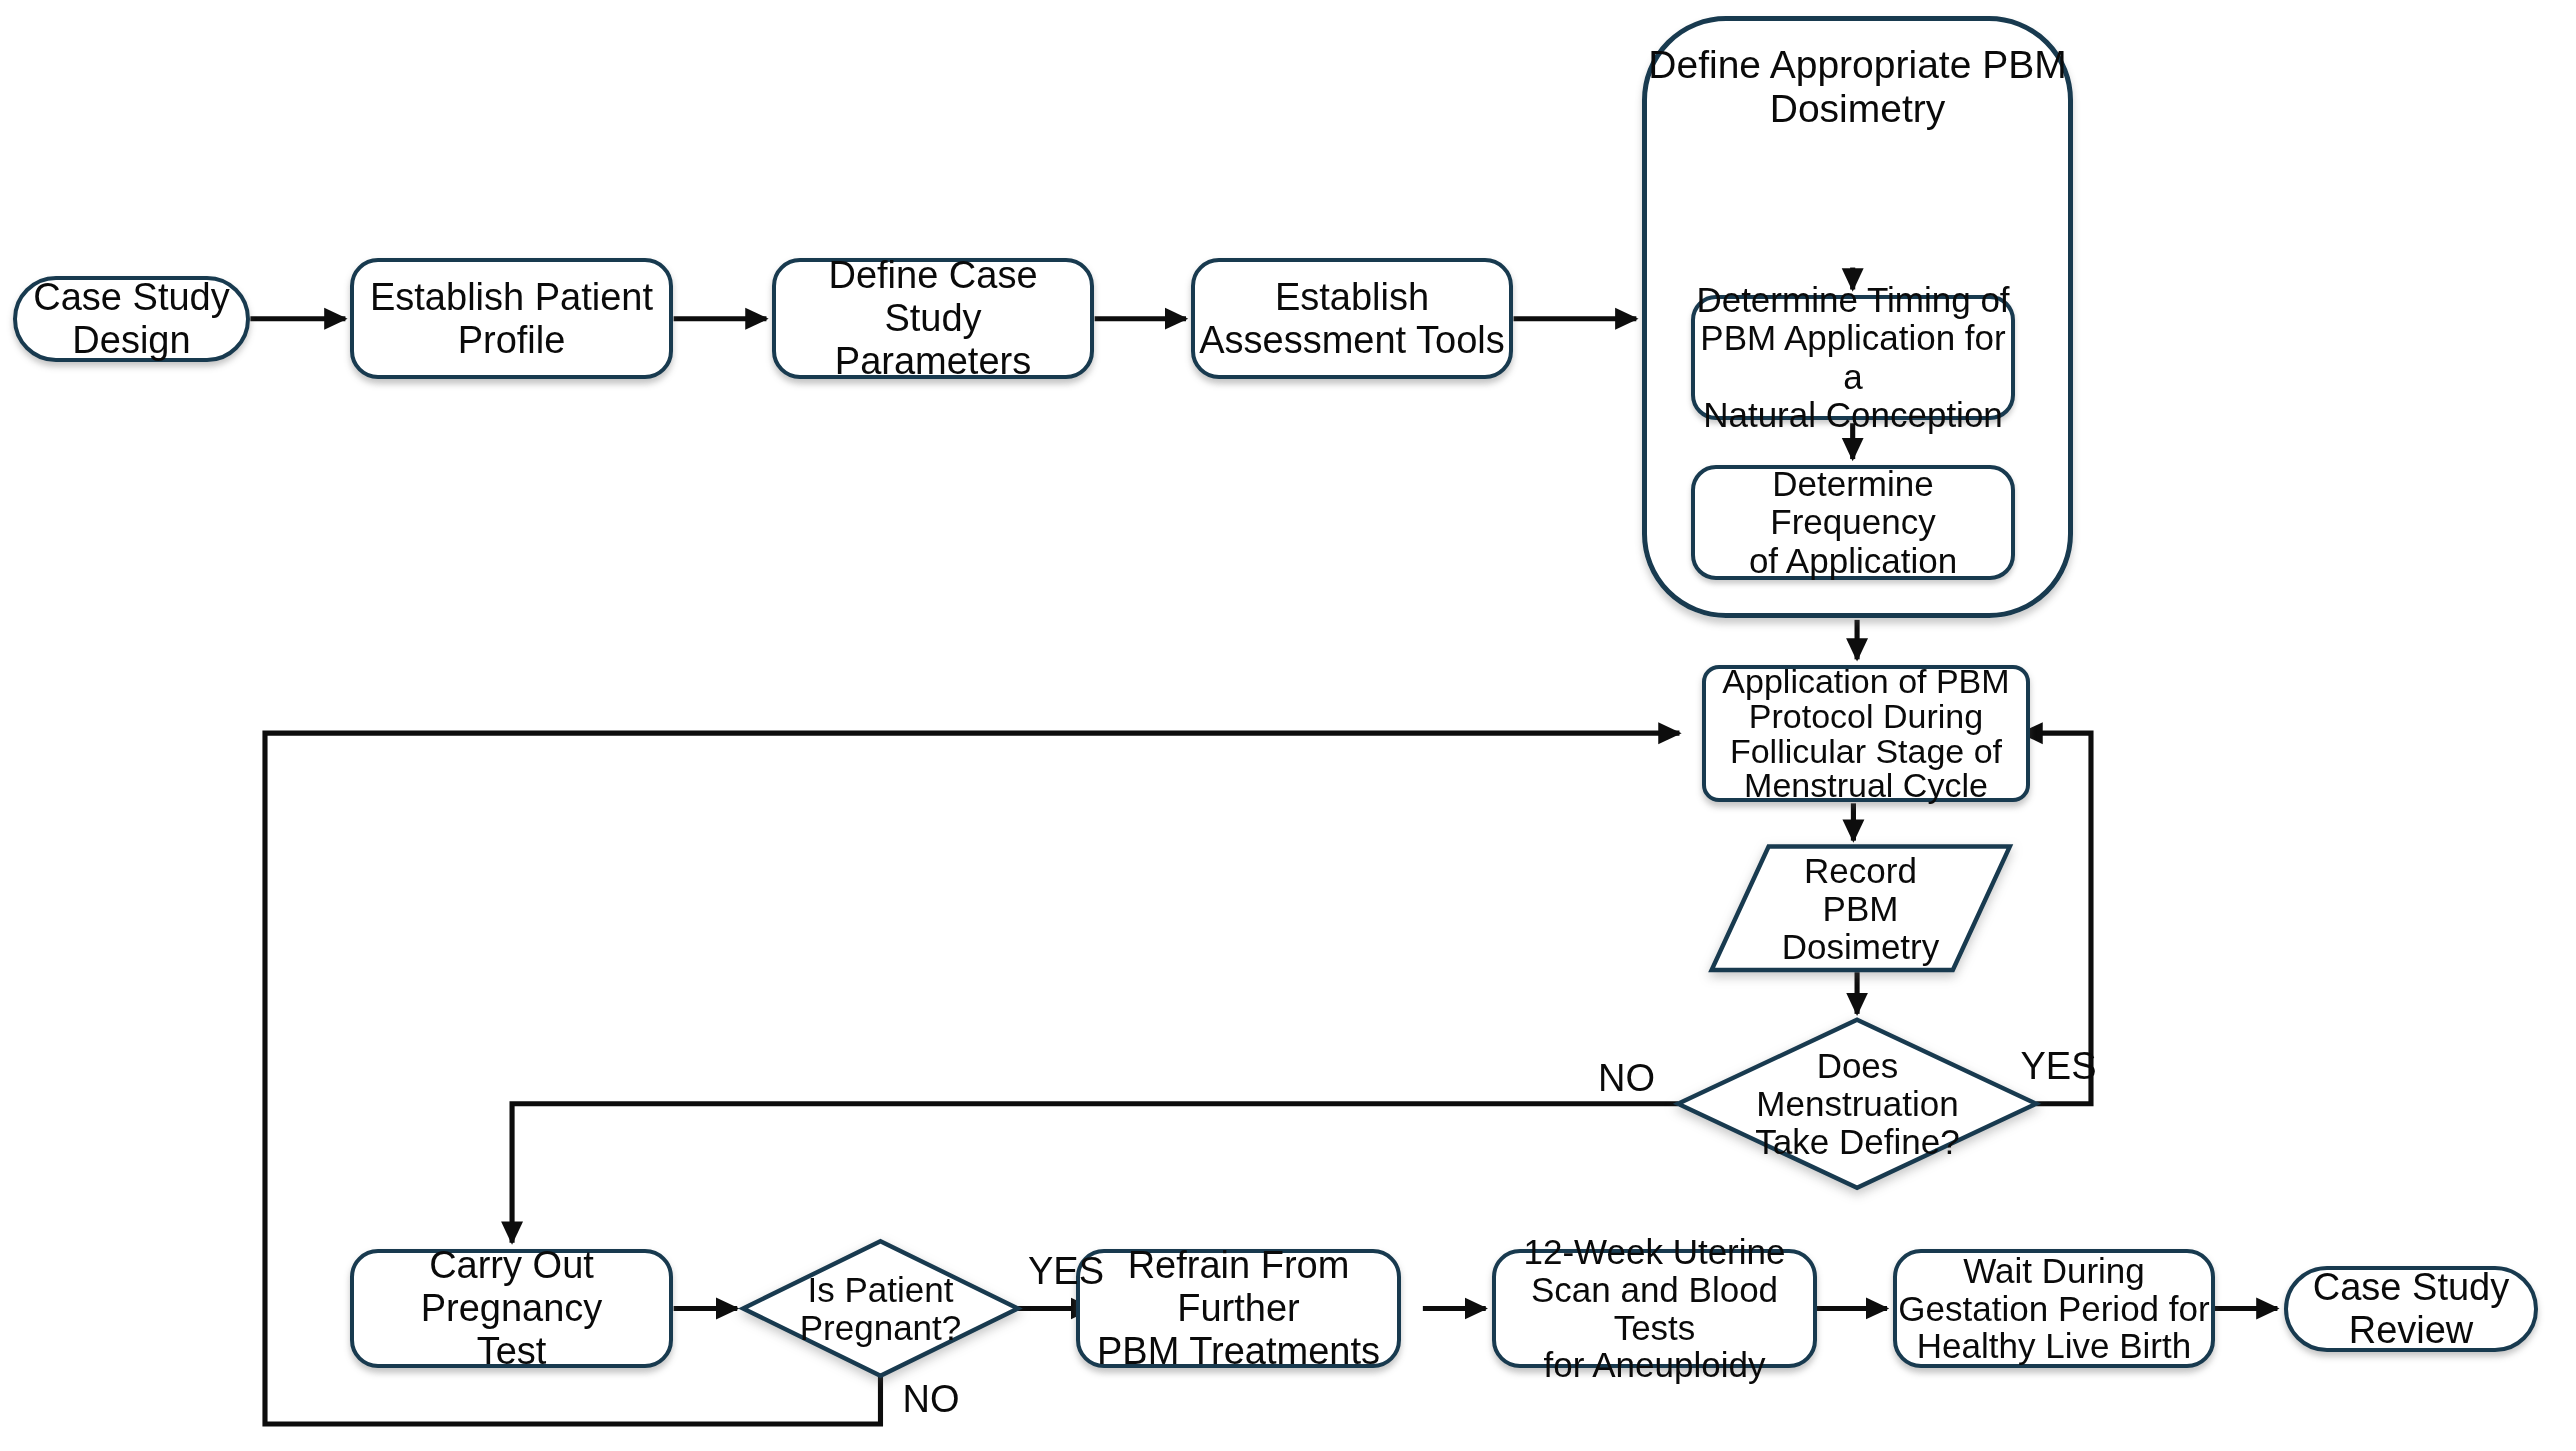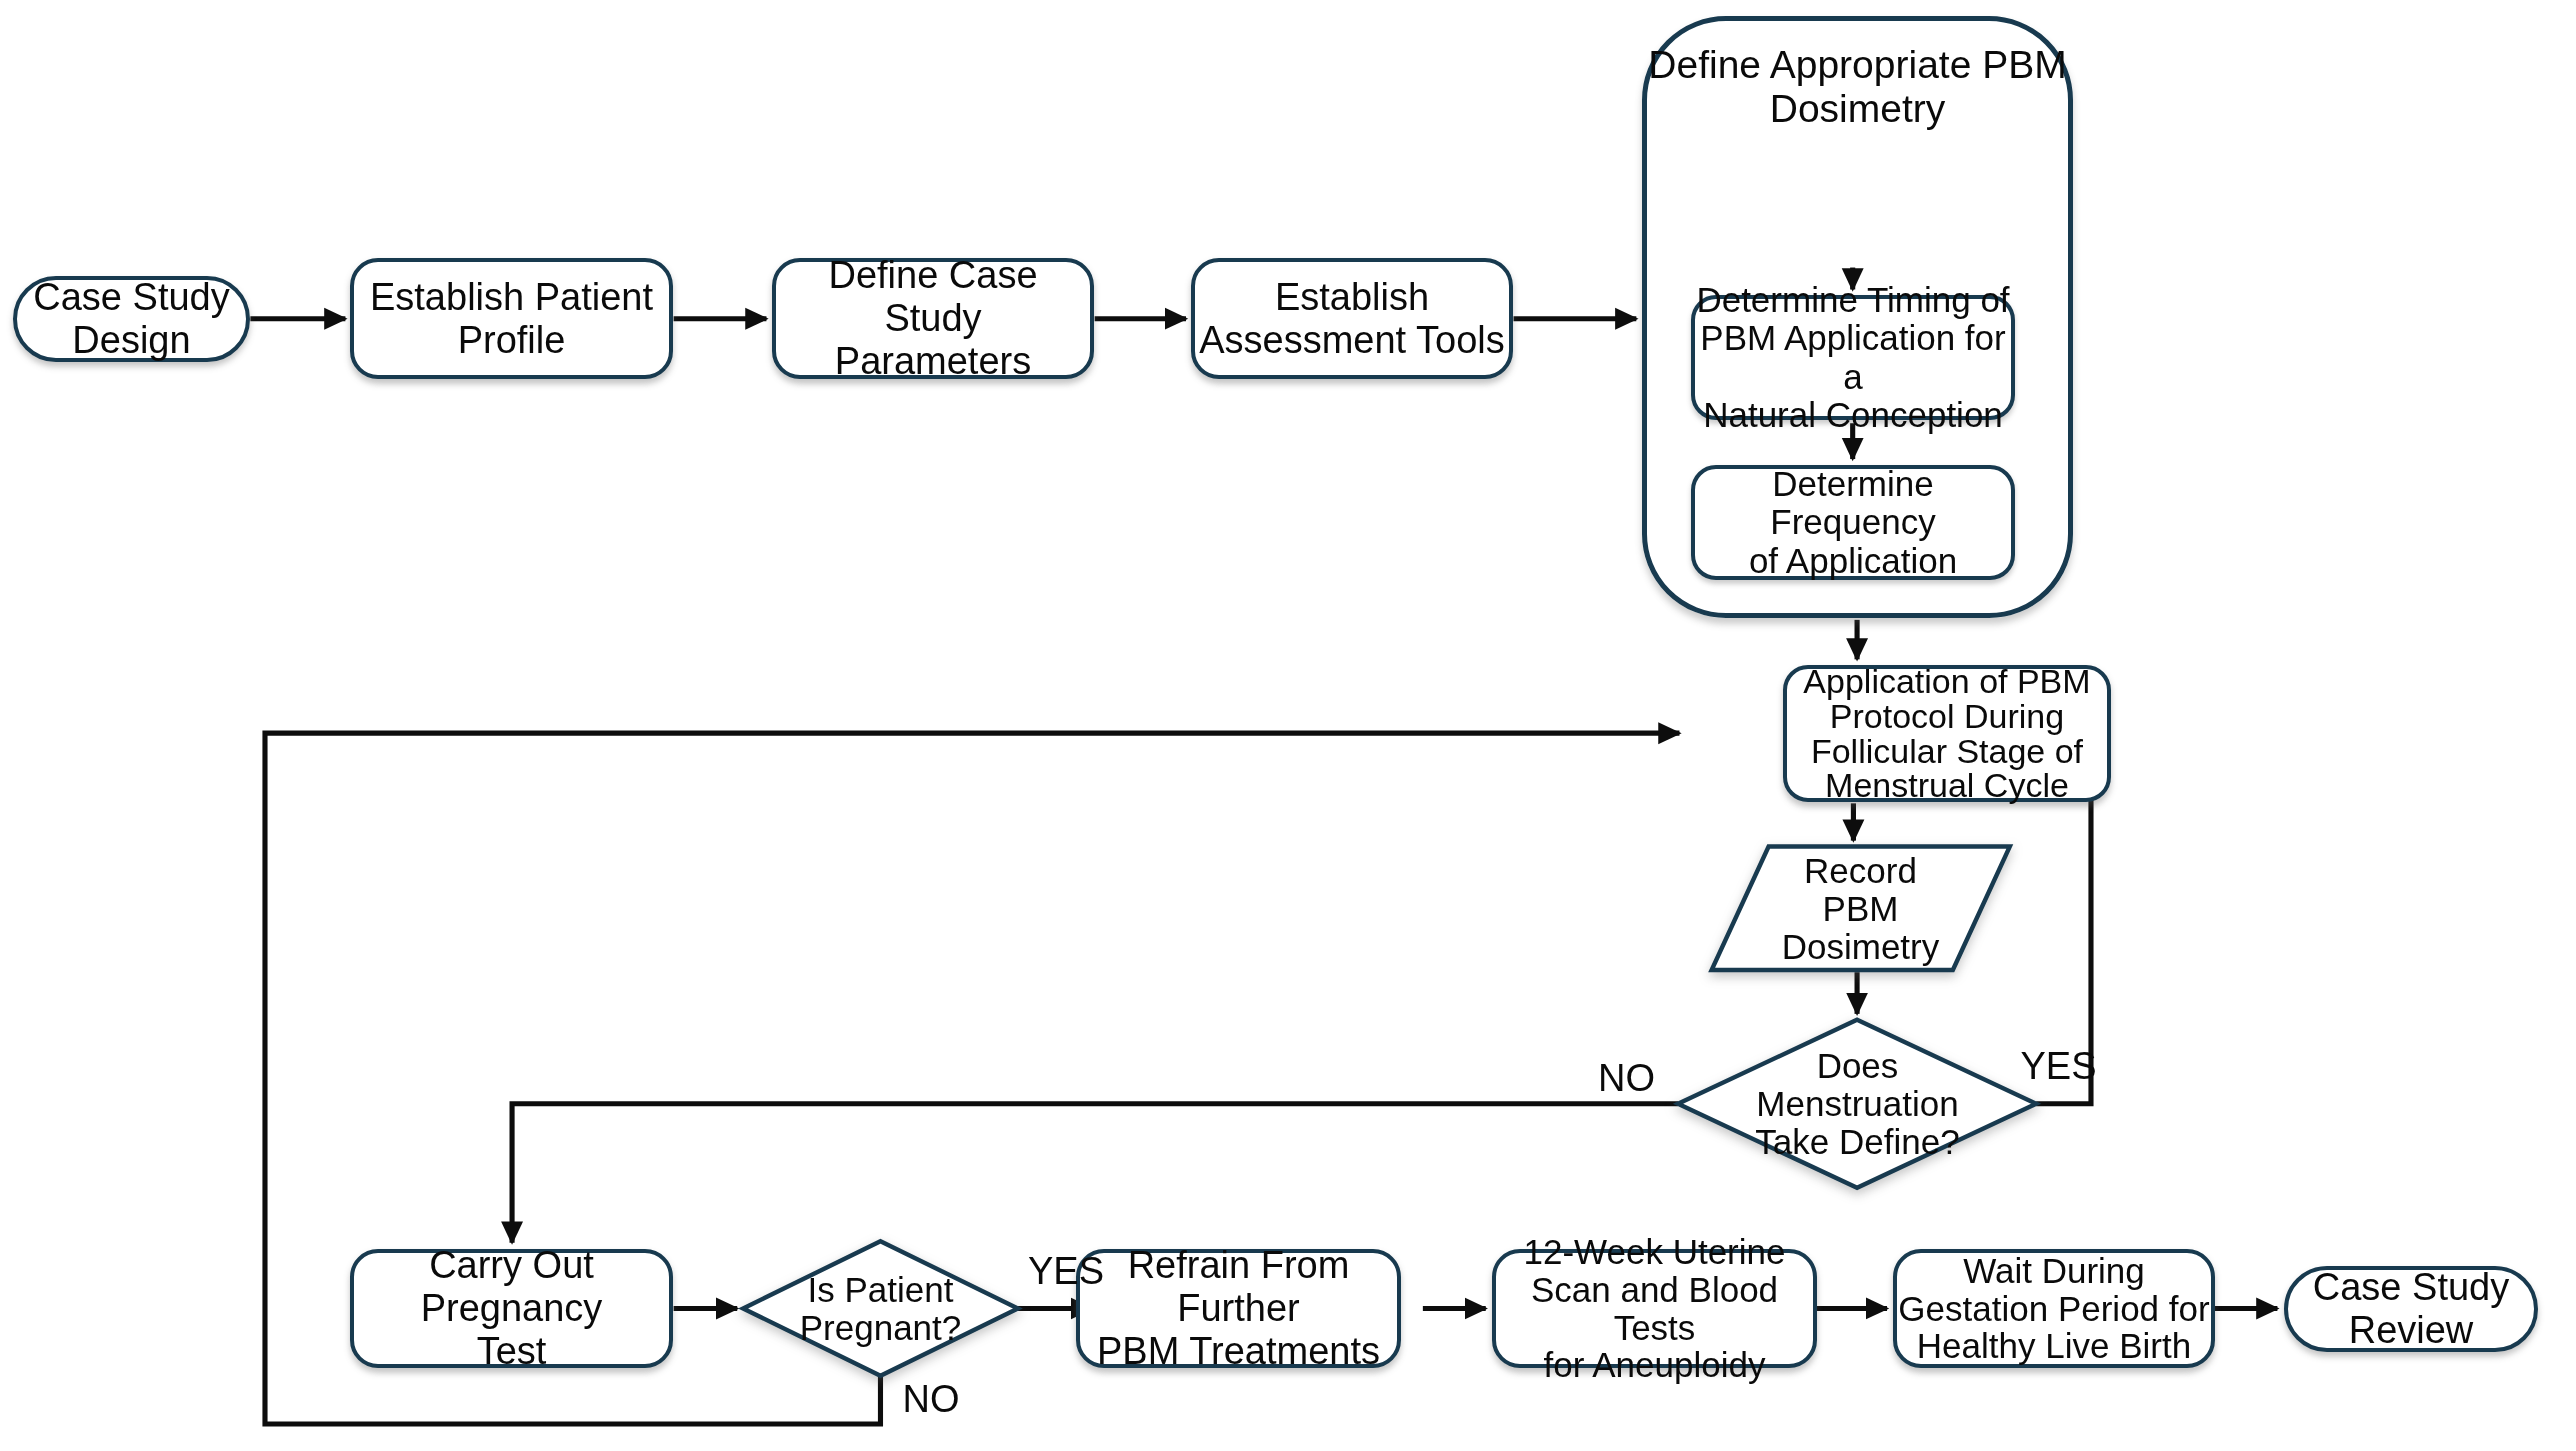--- a/index.html
+++ b/index.html
@@ -119,21 +119,21 @@
   <div class="node group" style="left:1642px;top:16px;width:431px;height:602px;">
     <div class="group-title">Define Appropriate PBM
 Dosimetry</div>
     <div class="node subnode" style="top:444px;height:115px;">Determine Frequency
 of Application</div>
     <div class="node subnode" style="top:274px;height:125px;">Determine Timing of
 PBM Application for a
 Natural Conception</div>
   </div>
 
-  <div class="node tight" style="left:1783px;top:665px;width:328px;height:137px;border-radius:25px;">Application of PBM
+  <div class="node tight" style="left:1702px;top:665px;width:328px;height:137px;border-radius:17px;">Application of PBM
 Protocol During
 Follicular Stage of
 Menstrual Cycle</div>
 
   <div class="node overlay small" style="left:1740px;top:847px;width:241px;height:124px;">Record
 PBM
 Dosimetry</div>
 
   <div class="node overlay small" style="left:1726px;top:1031px;width:263px;height:146px;">Does
 Menstruation

